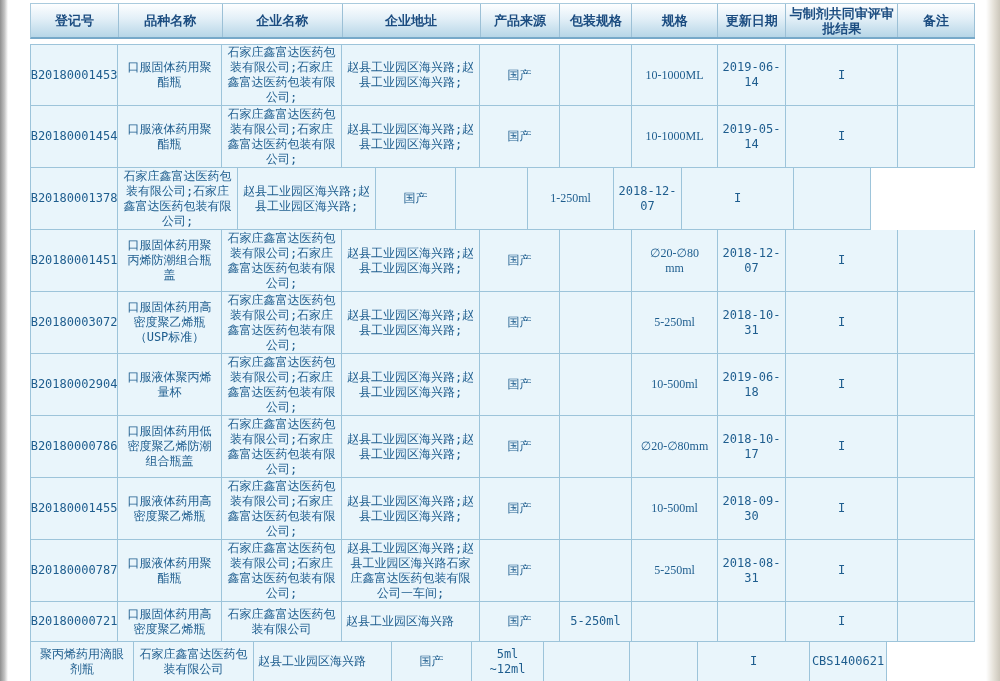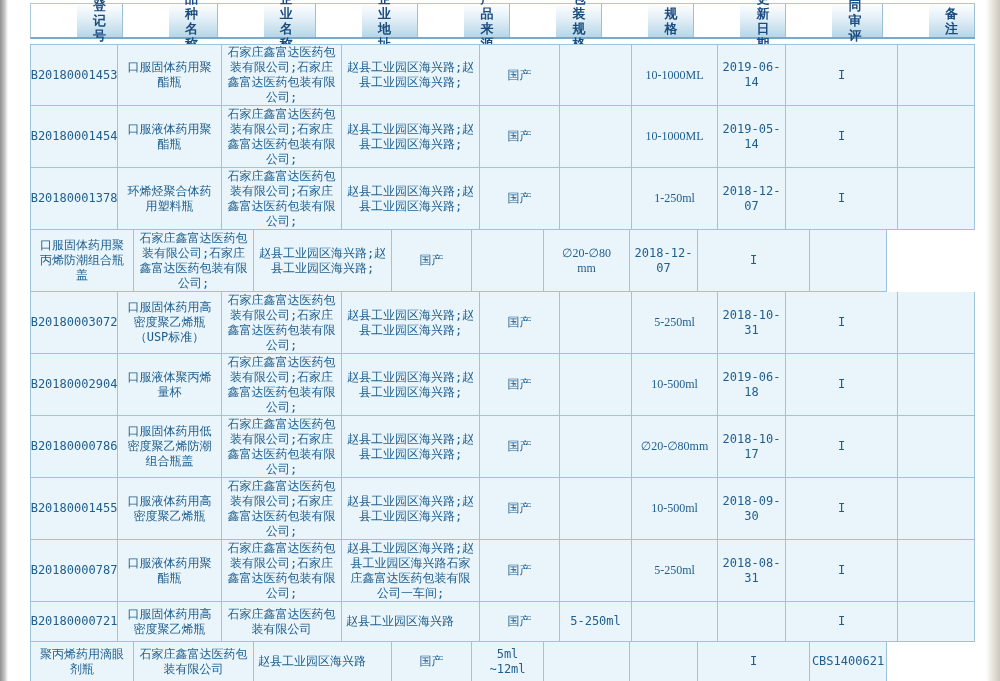--- a/index.html
+++ b/index.html
@@ -19,26 +19,25 @@
 
   
   .c0{width:88px}.c1{width:104px}.c2{width:120px}.c3{width:138px}.c4{width:80px}
   .c5{width:72px}.c6{width:86px}.c7{width:68px}.c8{width:112px}.c9{width:77px}
 
   
   .thead { display:flex; height:36px; margin-bottom:5px;
     border-top:1px solid #a9cadd; border-left:1px solid #a9cadd;
     border-bottom:2px solid #77a9c9; }
   .hcell {
-    display:flex; align-items:center; justify-content:center; text-align:left;
+    display:flex; align-items:center; justify-content:center; text-align:center;
     background:linear-gradient(to bottom,#fdfeff 0%,#e2eff7 45%,#b7d6e7 100%);
     border-right:1px solid #9cc0d6;
     color:#1b4c80; font-weight:bold; font-size:13px; line-height:15px;
-    padding:0 16px;
-    margin-left:46px;
+    padding:0 2px;
   }
 
   
   .tbody { display:block; }
   .brow { display:flex; height:62px; }
   .brow:nth-child(10), .brow:nth-child(11) { height:40px; }
   .bcell {
     display:flex; align-items:center; justify-content:center; text-align:center;
     background:#e9f5fb;
     border-right:1px solid #9dc4da; border-bottom:1px solid #9dc4da;
@@ -89,31 +88,31 @@
         <div class="bcell c3 left">赵县工业园区海兴路;赵县工业园区海兴路;</div>
         <div class="bcell c4">国产</div>
         <div class="bcell c5"></div>
         <div class="bcell c6">10-1000ML</div>
         <div class="bcell c7">2019-05-14</div>
         <div class="bcell c8">I</div>
         <div class="bcell c9"></div>
       </div>
       <div class="brow">
         <div class="bcell c0">B20180001378</div>
-        <div class="bcell c1 left">环烯烃聚合体药用塑料瓶</div>
         <div class="bcell c2 left">石家庄鑫富达医药包装有限公司;石家庄鑫富达医药包装有限公司;</div>
         <div class="bcell c3 left">赵县工业园区海兴路;赵县工业园区海兴路;</div>
         <div class="bcell c4">国产</div>
         <div class="bcell c5"></div>
         <div class="bcell c6">1-250ml</div>
         <div class="bcell c7">2018-12-07</div>
         <div class="bcell c8">I</div>
         <div class="bcell c9"></div>
       </div>
       <div class="brow">
+        <div class="bcell c0">B20180001451</div>
         <div class="bcell c1 left">口服固体药用聚丙烯防潮组合瓶盖</div>
         <div class="bcell c2 left">石家庄鑫富达医药包装有限公司;石家庄鑫富达医药包装有限公司;</div>
         <div class="bcell c3 left">赵县工业园区海兴路;赵县工业园区海兴路;</div>
         <div class="bcell c4">国产</div>
         <div class="bcell c5"></div>
         <div class="bcell c6">∅20-∅80
 mm</div>
         <div class="bcell c7">2018-12-07</div>
         <div class="bcell c8">I</div>
         <div class="bcell c9"></div>

